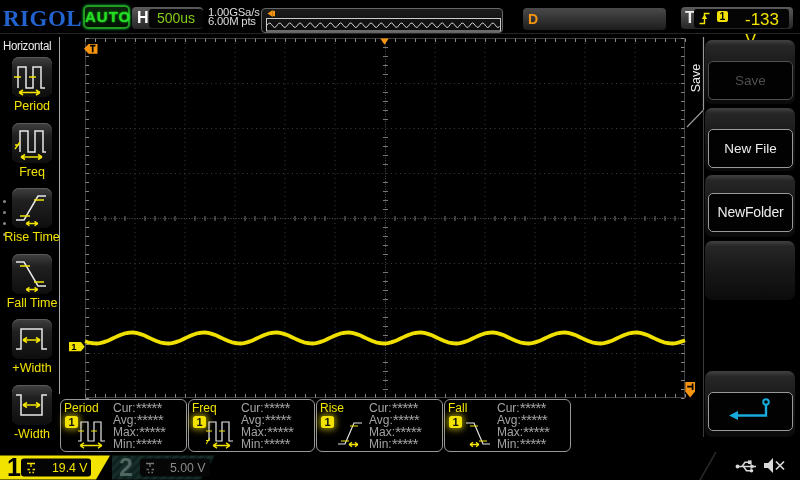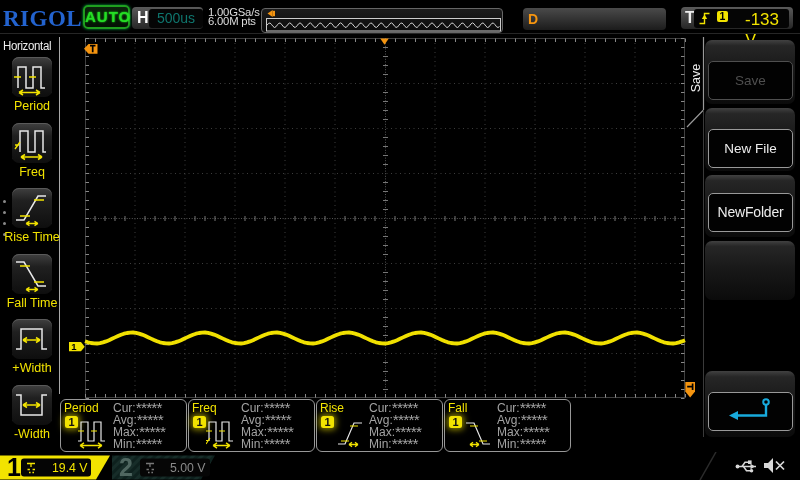--- a/index.html
+++ b/index.html
@@ -8,21 +8,21 @@
 #logo{left:3px;top:6px;font-family:"Liberation Serif",serif;font-weight:bold;
   font-size:23px;color:#2363cf;letter-spacing:0.5px;}
 #auto{left:83px;top:5px;width:43px;height:20px;border:2px solid #1f9e1f;border-radius:5px;
   background:linear-gradient(180deg,#0c230c,#041204);color:#25dd25;font-weight:bold;
   font-size:15px;letter-spacing:1px;text-align:center;line-height:20px;
   box-shadow:0 0 3px #0a4;text-shadow:0 0 2px #2f2;}
 #hbox{left:132px;top:7px;width:71px;height:22px;border-radius:4px;
   background:linear-gradient(180deg,#5a5a5a,#262626);}
 #hbox b{position:absolute;left:5px;top:2px;color:#fff;font-size:16px;}
 #hinner{position:absolute;left:17px;top:1.5px;width:54px;height:19px;background:#050505;
-  border-radius:3px;color:#0f766e;font-size:14px;text-align:center;line-height:19px;}
+  border-radius:3px;color:#84cc16;font-size:14px;text-align:center;line-height:19px;}
 #rates{left:208px;top:7.5px;font-size:11.3px;color:#ddd;line-height:9.6px;letter-spacing:-0.2px;}
 #pvbox{left:261px;top:8px;width:240px;height:23px;border:1px solid #666;border-radius:4px;
   background:linear-gradient(180deg,#1c1c1c,#0a0a0a);}
 #dbox{left:523px;top:8px;width:143px;height:22px;border-radius:4px;
   background:linear-gradient(180deg,#4a4a4a,#1c1c1c);}
 #dbox b{position:absolute;left:5px;top:3px;color:#f49410;font-size:14px;}
 #dinner{position:absolute;left:17px;top:1.5px;width:124px;height:19px;background:#050505;
   border-radius:3px;color:#eee;font-size:14.5px;text-align:center;line-height:19px;}
 #tbox{left:681px;top:7px;width:112px;height:22px;border-radius:4px;
   background:linear-gradient(180deg,#5a5a5a,#262626);}

